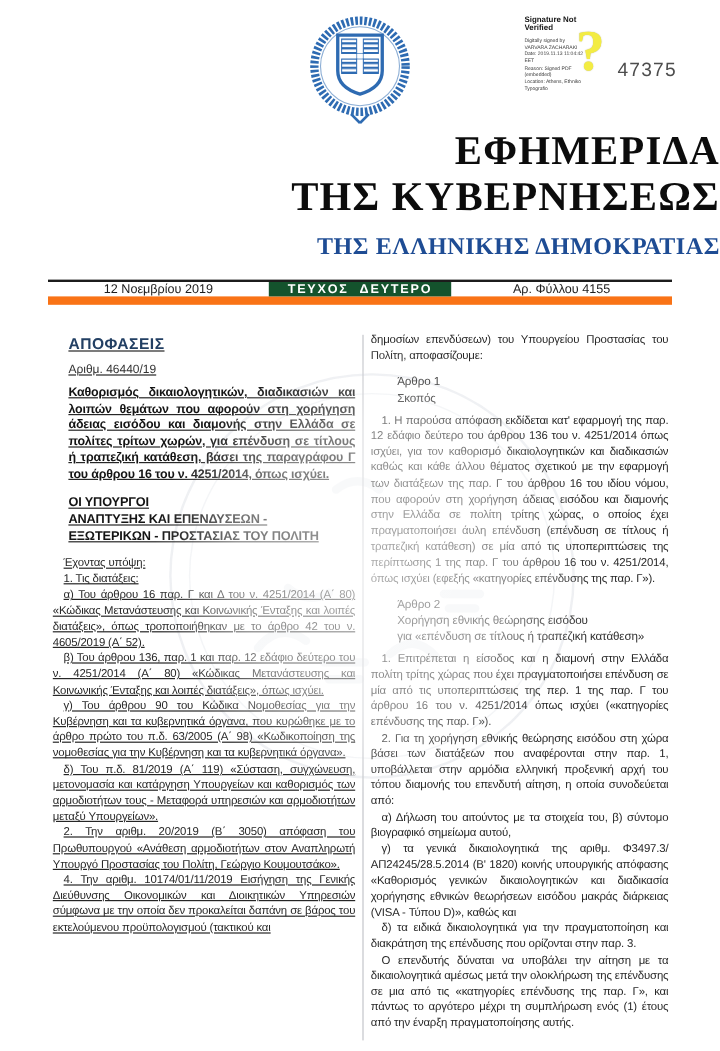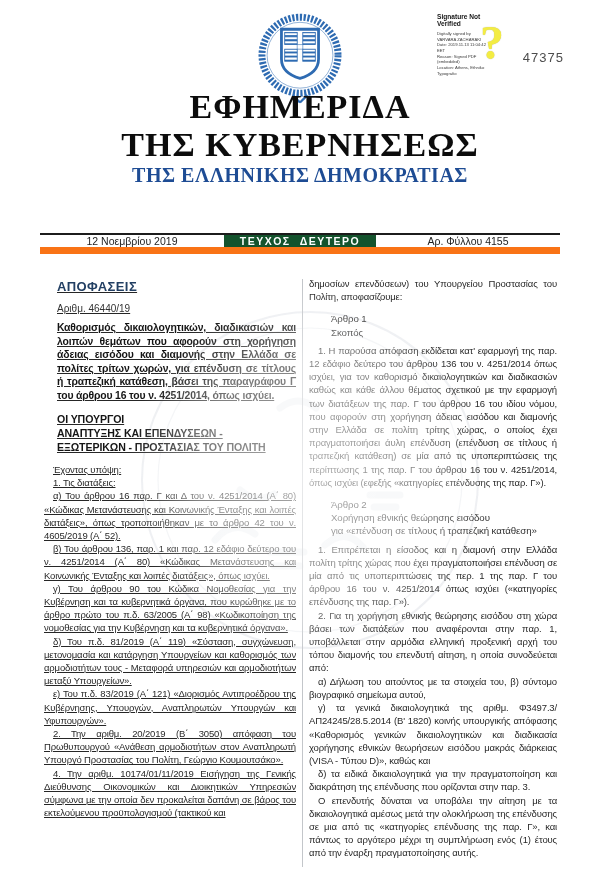--- a/index.html
+++ b/index.html
@@ -21,27 +21,27 @@
   .emblem { position:absolute; left:50%; top:10px; transform:translateX(-50%); }
   .stamp { position:absolute; left:437px; top:13px; width:70px; height:82px;
     background:#fff; font-family:"Liberation Sans",sans-serif; overflow:hidden; }
   .stamp .qmark { position:absolute; right:3px; top:6px; font-size:48px; font-weight:bold;
     color:#f3ec43; text-shadow:0 0 1px #b5b28a; z-index:0; line-height:1;
     font-family:"Liberation Serif",serif; }
   .stamp .stamp-text { position:relative; z-index:1; }
   .stamp .t1 { font-size:6.6px; font-weight:bold; color:#161616; line-height:7.4px; }
   .stamp .tiny { font-size:4.2px; color:#3a3a3a; line-height:5.2px; margin-top:0.5px; }
   .stamp .tiny-block { margin-top:3px; }
-  .folio-number { position:absolute; right:36px; top:50px; font-size:13px;
+  .folio-number { position:absolute; right:36px; top:50px; font-size:16px;
     letter-spacing:1px; color:#4d4d4d; }
 
-  .masthead { position:absolute; left:0; right:0; top:88px; text-align:center; }
+  .masthead { position:absolute; left:0; right:0; top:108px; text-align:right; }
   .masthead .big { font-family:"Liberation Serif",serif; font-weight:bold; color:#0c0c0c;
     font-size:34px; line-height:38px; letter-spacing:1px; }
-  .masthead .sub { font-family:"Liberation Serif",serif; font-weight:bold;
+  .masthead .sub { margin-top:11px; font-family:"Liberation Serif",serif; font-weight:bold;
     color:#1e4c94; font-size:20px; letter-spacing:0.5px; }
 
   
   .issue-bar { position:absolute; left:40px; right:40px; top:233px; height:21px;
     border-top:2px solid #1c1c1c; border-bottom:7px solid #f97316;
     display:flex; align-items:stretch; }
   .issue-bar .cell { flex:1; display:flex; align-items:center; justify-content:center;
     font-size:10.5px; color:#1d1d1d; }
   .issue-bar .type-box { flex:0 0 152px; background:#14532d; color:#ffffff;
     display:flex; align-items:center; justify-content:center;
@@ -156,21 +156,20 @@
         <div>ΟΙ ΥΠΟΥΡΓΟΙ</div>
         <div>ΑΝΑΠΤΥΞΗΣ ΚΑΙ ΕΠΕΝΔΥΣΕΩΝ -</div>
         <div>ΕΞΩΤΕΡΙΚΩΝ - ΠΡΟΣΤΑΣΙΑΣ ΤΟΥ ΠΟΛΙΤΗ</div>
       </div>
       <p class="body-p">Έχοντας υπόψη:</p>
       <p class="body-p">1. Τις διατάξεις:</p>
       <p class="body-p">α) Του άρθρου 16 παρ. Γ και Δ του ν. 4251/2014 (Α΄ 80) «Κώδικας Μετανάστευσης και Κοινωνικής Ένταξης και λοιπές διατάξεις», όπως τροποποιήθηκαν με το άρθρο 42 του ν. 4605/2019 (Α΄ 52).</p>
       <p class="body-p">β) Του άρθρου 136, παρ. 1 και παρ. 12 εδάφιο δεύτερο του ν. 4251/2014 (Α΄ 80) «Κώδικας Μετανάστευσης και Κοινωνικής Ένταξης και λοιπές διατάξεις», όπως ισχύει.</p>
       <p class="body-p">γ) Του άρθρου 90 του Κώδικα Νομοθεσίας για την Κυβέρνηση και τα κυβερνητικά όργανα, που κυρώθηκε με το άρθρο πρώτο του π.δ. 63/2005 (Α΄ 98) «Κωδικοποίηση της νομοθεσίας για την Κυβέρνηση και τα κυβερνητικά όργανα».</p>
       <p class="body-p">δ) Του π.δ. 81/2019 (Α΄ 119) «Σύσταση, συγχώνευση, μετονομασία και κατάργηση Υπουργείων και καθορισμός των αρμοδιοτήτων τους - Μεταφορά υπηρεσιών και αρμοδιοτήτων μεταξύ Υπουργείων».</p>
-      <p class="body-p">ε) Του π.δ. 83/2019 (Α΄ 121) «Διορισμός Αντιπροέδρου της Κυβέρνησης, Υπουργών, Αναπληρωτών Υπουργών και Υφυπουργών».</p>
       <p class="body-p">2. Την αριθμ. 20/2019 (Β΄ 3050) απόφαση του Πρωθυπουργού «Ανάθεση αρμοδιοτήτων στον Αναπληρωτή Υπουργό Προστασίας του Πολίτη, Γεώργιο Κουμουτσάκο».</p>
       <p class="body-p">4. Την αριθμ. 10174/01/11/2019 Εισήγηση της Γενικής Διεύθυνσης Οικονομικών και Διοικητικών Υπηρεσιών σύμφωνα με την οποία δεν προκαλείται δαπάνη σε βάρος του εκτελούμενου προϋπολογισμού (τακτικού και</p>
     </section>
 
     <div class="col-divider"></div>
 
     <section class="col-right">
       <p class="body-p no-indent">δημοσίων επενδύσεων) του Υπουργείου Προστασίας του Πολίτη, αποφασίζουμε:</p>
 
       <div class="article-head">

